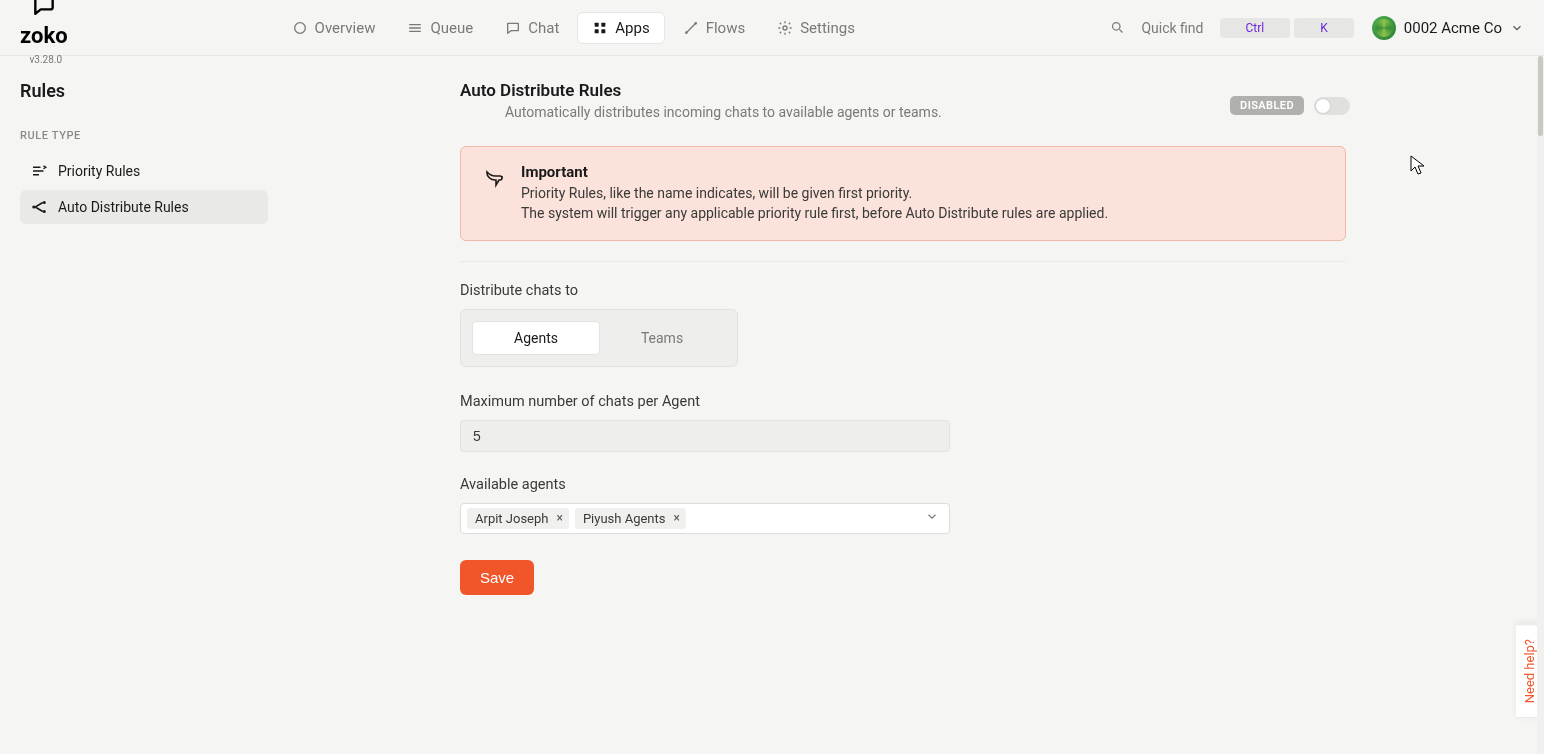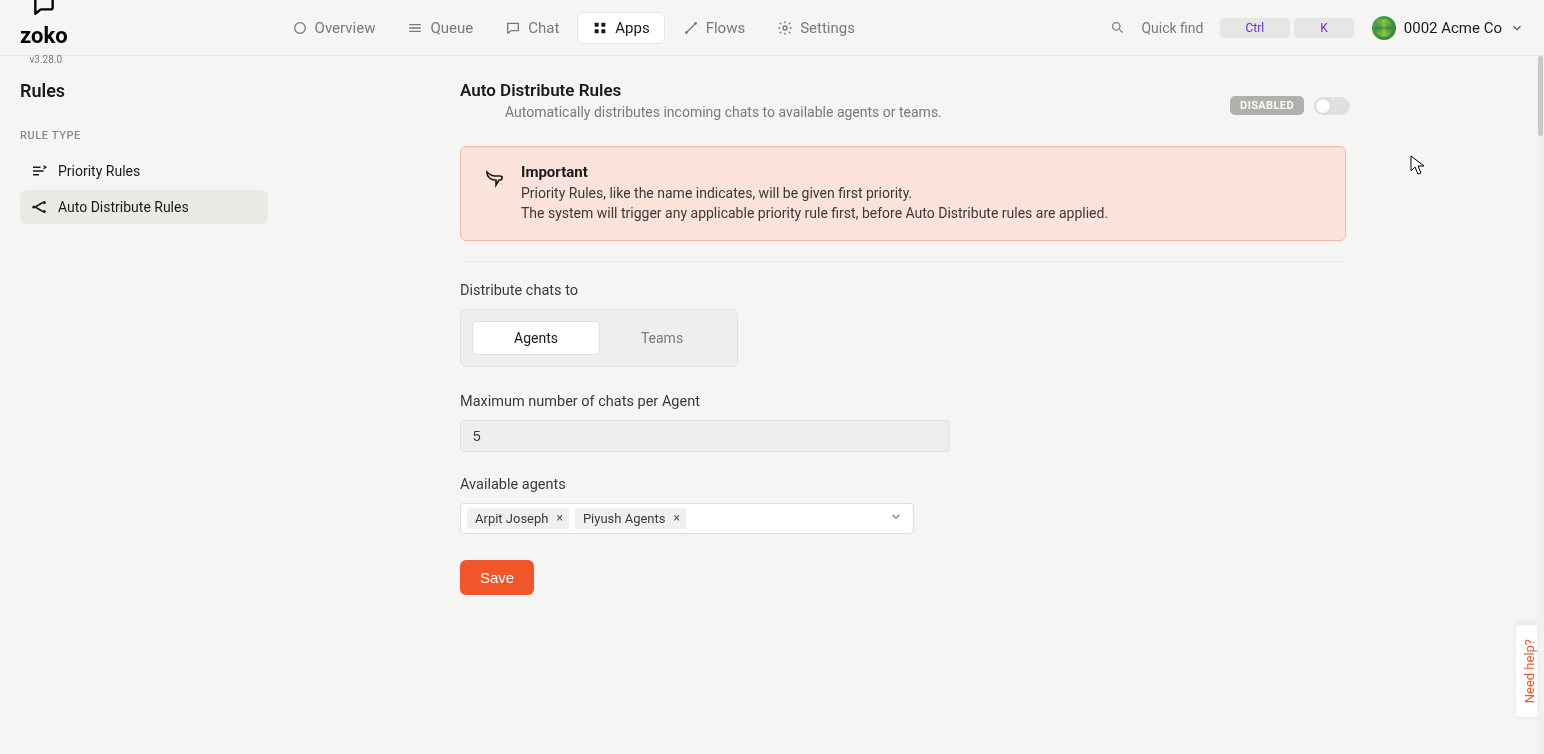--- a/index.html
+++ b/index.html
@@ -241,21 +241,21 @@
     width: 490px;
     background: #eeeeec;
     border: 1px solid #e2e2de;
     border-radius: 4px;
     padding: 7px 12px;
     font-size: 14px;
     color: #3a3a38;
   }
 
   .multi {
-    width: 454px;
+    width: 490px;
     background: #fff;
     border: 1px solid #dcdcd8;
     border-radius: 4px;
     padding: 4px 30px 4px 6px;
     font-size: 13px;
     position: relative;
     display: flex;
     flex-wrap: wrap;
     gap: 6px;
     align-items: center;

